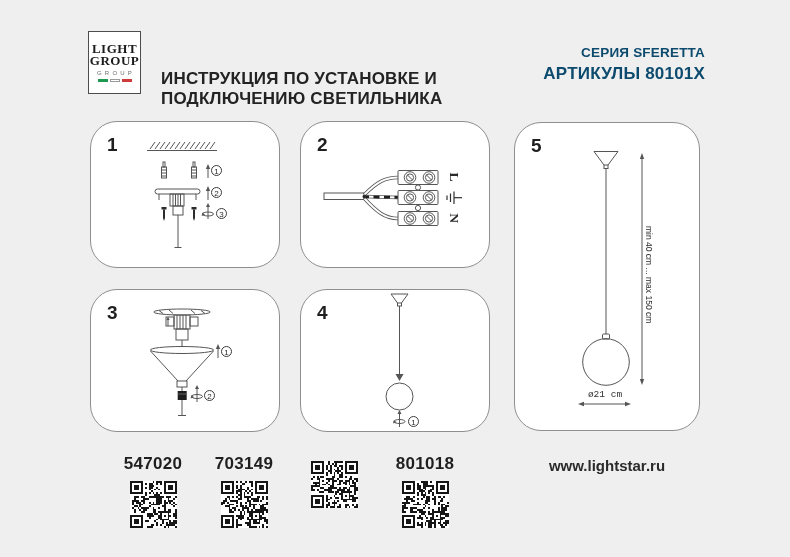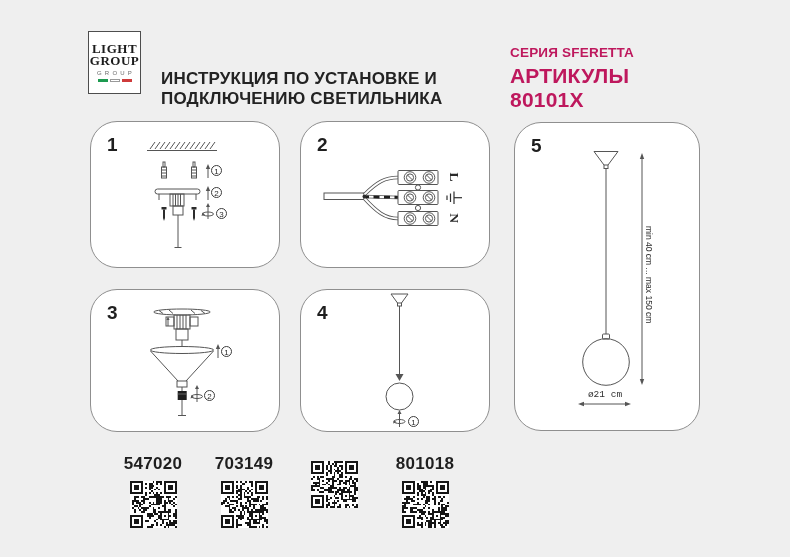--- a/index.html
+++ b/index.html
@@ -11,23 +11,23 @@
     border:1.5px solid #4d4d4d;box-sizing:border-box;display:flex;flex-direction:column;
     align-items:center;justify-content:center;}
   .logo-word{font-family:"Liberation Serif",serif;font-weight:700;font-size:13px;line-height:12px;
     color:#1c1c1c;letter-spacing:.5px;}
   .logo-group{font-size:6px;letter-spacing:3.2px;color:#6d6d6d;margin:3px 0 0 3px;}
   .logo-flag{display:flex;gap:2px;margin-top:3px;}
   .logo-flag span{width:10px;height:2.5px;display:block;}
   .flag-w{border:0.5px solid #9a9a9a;box-sizing:border-box;}
   .doc-title{position:absolute;left:161px;top:41px;font-size:17px;line-height:20px;font-weight:700;
     color:#232323;letter-spacing:.2px;margin-top:28px;}
-  .series-wrap{position:absolute;left:510px;top:45px;width:195px;text-align:left;color:#be185d;}
+  .series-wrap{position:absolute;left:510px;top:45px;width:195px;text-align:right;color:#0c4a6e;}
   .series{font-size:13.5px;font-weight:700;letter-spacing:.2px;}
-  .articles-label{font-size:21px;font-weight:700;margin-top:4px;letter-spacing:.2px;}
+  .articles-label{font-size:17px;font-weight:700;margin-top:4px;letter-spacing:.2px;}
 
   
   .panel{position:absolute;background:#fff;border:1px solid #8f8f8f;border-radius:27px;box-sizing:border-box;}
   #p1{left:90px;top:121px;width:190px;height:147px;}
   #p2{left:300px;top:121px;width:190px;height:147px;}
   #p3{left:90px;top:289px;width:190px;height:143px;}
   #p4{left:300px;top:289px;width:190px;height:143px;}
   #p5{left:514px;top:122px;width:186px;height:309px;}
   .panel-num{position:absolute;left:16px;top:12px;font-size:19px;font-weight:600;color:#1f1f1f;}
   .panel svg.diag{position:absolute;left:0;top:0;}
@@ -1545,14 +1545,15 @@
             <rect x="10" y="24" width="1" height="1"></rect>
             <rect x="14" y="24" width="1" height="1"></rect>
             <rect x="15" y="24" width="1" height="1"></rect>
             <rect x="17" y="24" width="1" height="1"></rect>
             <rect x="21" y="24" width="1" height="1"></rect>
             <rect x="22" y="24" width="1" height="1"></rect>
           </g>
         </svg></div>
   </div>
 
+  <div class="website">www.lightstar.ru</div>
 
 </div>
 
 </body></html>

